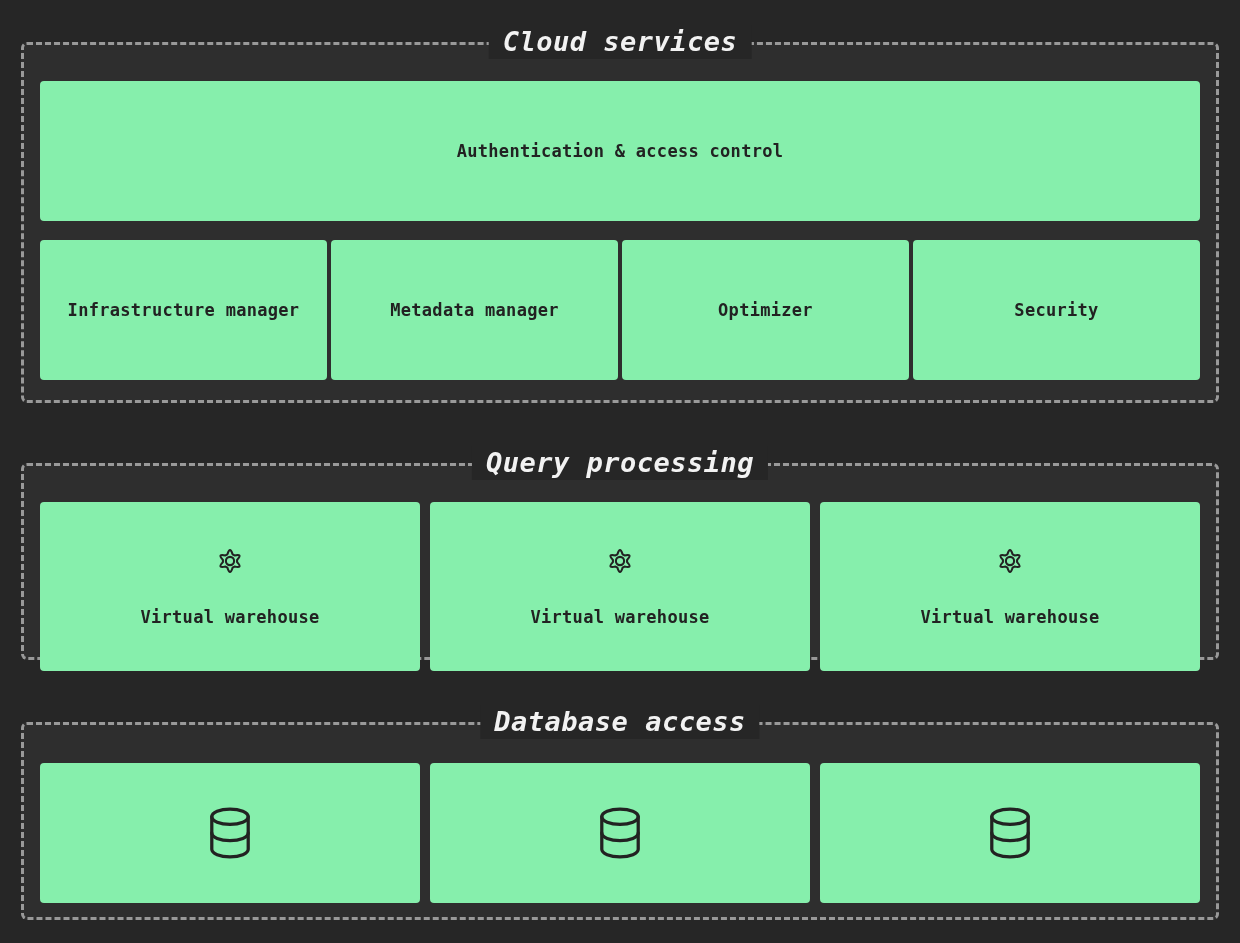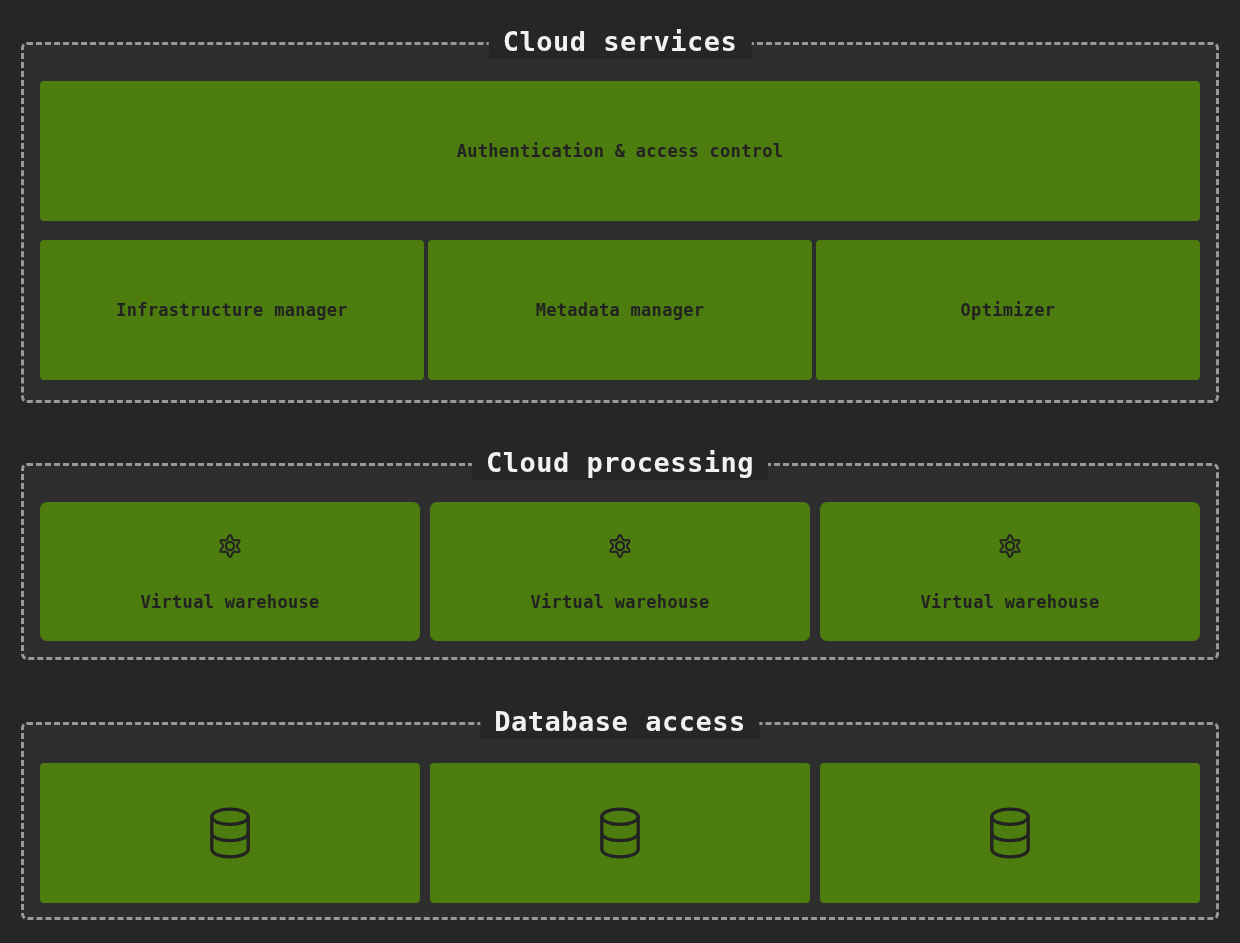--- a/index.html
+++ b/index.html
@@ -36,48 +36,49 @@
     transform: translateX(-50%);
     margin: 0;
     background: #262626;
     padding: 0 14px;
     color: #f2f2f2;
     font-size: 27px;
     font-weight: bold;
     line-height: 34px;
     white-space: nowrap;
     letter-spacing: 0.5px;
+    font-style: italic;
   }
   .row {
     display: flex;
     gap: 4px;
   }
   #sec-query .row, #sec-db .row { gap: 10px; }
 
   .box {
-    background: #4d7c0f;
+    background: #86efac;
     border-radius: 4px;
     display: flex;
     flex-direction: column;
     align-items: center;
     justify-content: center;
     color: #222222;
     font-size: 17px;
     font-weight: bold;
     letter-spacing: 0.3px;
   }
   .box.wide {
     height: 140px;
     margin-bottom: 19px;
   }
   .row .box {
     flex: 1 1 0;
     height: 140px;
   }
-  #sec-query .row .box { height: 139px; gap: 32px; border-radius: 7px; }
+  #sec-query .row .box { height: 169px; gap: 32px; }
 
   .box-label { white-space: nowrap; }
 
   .icon svg { display: block; }
   .icon { line-height: 0; }
 </style>
 </head>
 <body>
 
 <main class="page">
@@ -90,25 +91,28 @@
     <div class="row">
       <div class="box">
         <span class="box-label">Infrastructure manager</span>
       </div>
       <div class="box">
         <span class="box-label">Metadata manager</span>
       </div>
       <div class="box">
         <span class="box-label">Optimizer</span>
       </div>
+      <div class="box">
+        <span class="box-label">Security</span>
+      </div>
     </div>
   </section>
 
   <section class="group" id="sec-query">
-    <h2 class="group-title">Cloud processing</h2>
+    <h2 class="group-title">Query processing</h2>
     <div class="row">
       <div class="box">
         <span class="icon">
           <svg width="28" height="28" viewBox="0 0 32 32" fill="none" stroke="#222222" stroke-width="2.4" stroke-linejoin="round" stroke-linecap="round">
             <path d="M18.94 8.34 Q16 -1.3 13.06 8.34 L10.84 9.63 Q1.02 7.35 7.9 14.72 L7.9 17.28 Q1.02 24.65 10.84 22.37 L13.06 23.66 Q16 33.3 18.94 23.66 L21.16 22.37 Q30.98 24.65 24.1 17.28 L24.1 14.72 Q30.98 7.35 21.16 9.63 Z"></path>
             <circle cx="16" cy="16" r="4.7"></circle>
           </svg>
         </span>
         <span class="box-label">Virtual warehouse</span>
       </div>

